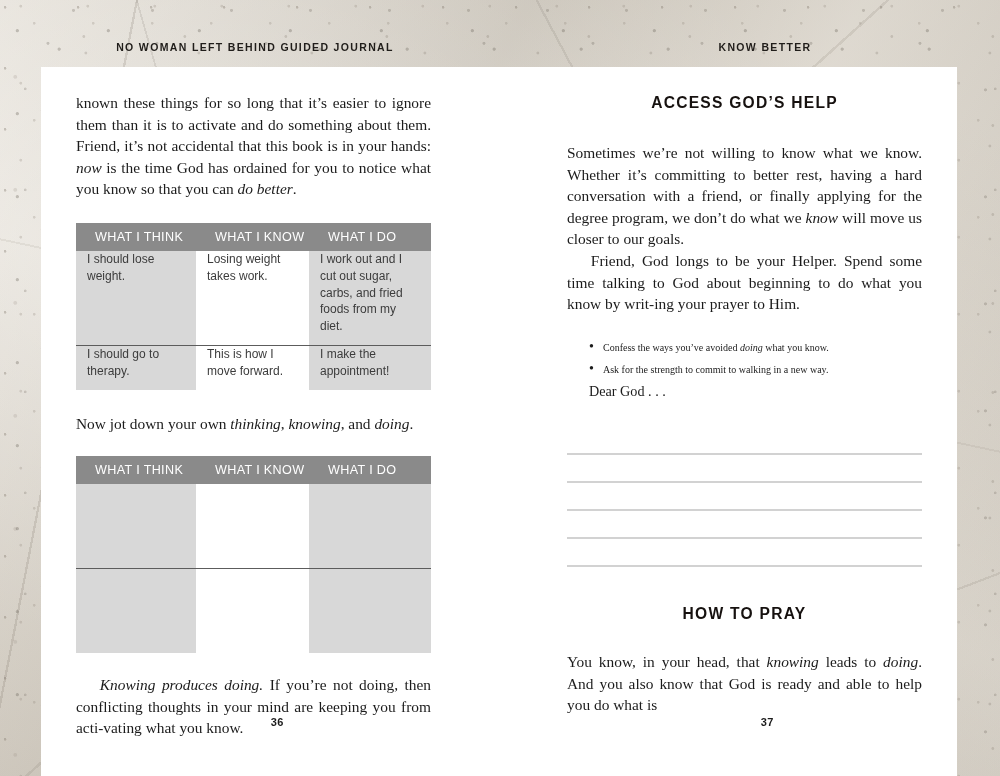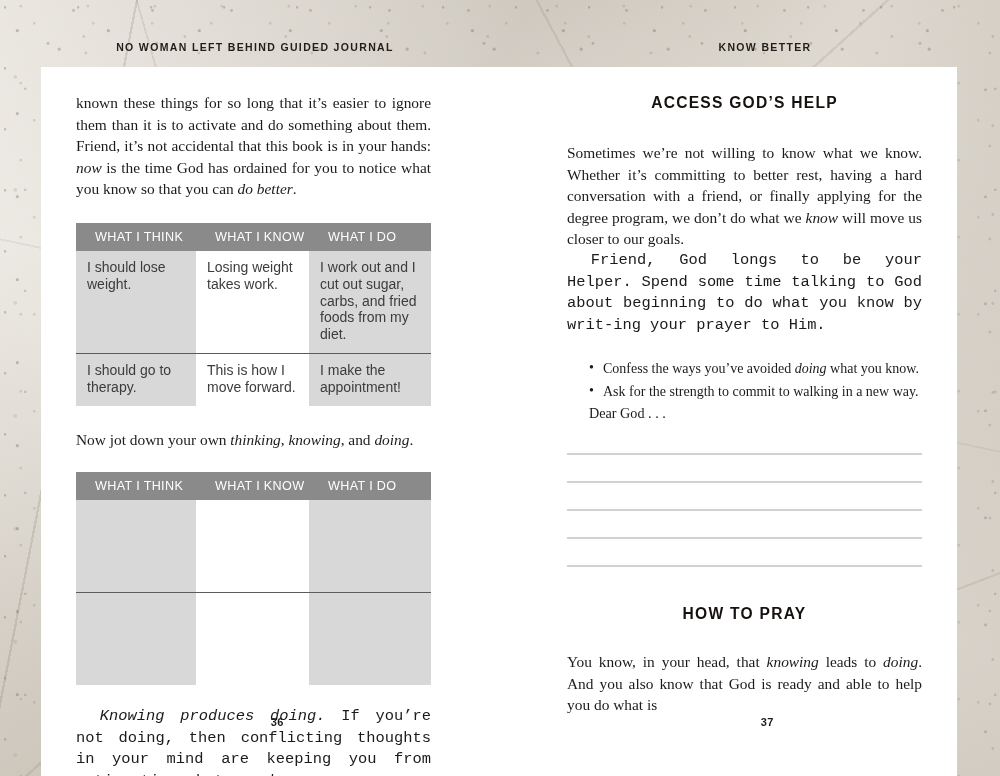--- a/index.html
+++ b/index.html
@@ -99,21 +99,21 @@
 
   p.body {
     margin: 0;
     font-size: 15.4px;
     line-height: 21.6px;
     color: #1b1b1b;
     text-align: justify;
     text-justify: inter-word;
     hyphens: manual;
   }
-  p.body.indent { text-indent: 1.55em; font-family: Liberation Mono, monospace; }
+  p.body.indent { text-indent: 1.55em; }
   p.body + p.body { margin-top: 0; }
 
   em { font-style: italic; }
 
   
   h2.section {
     margin: 0;
     font-family: "Liberation Sans", sans-serif;
     font-weight: bold;
     font-size: 15.6px;
@@ -136,41 +136,41 @@
     font-weight: normal;
     font-size: 12.6px;
     letter-spacing: .35px;
     text-align: left;
     padding: 7px 0 7px 19px;
     border: none;
     text-transform: uppercase;
   }
   table.grid td {
     font-family: "Liberation Sans", sans-serif;
-    font-size: 14px;
+    font-size: 12px;
     line-height: 16.8px;
     color: #3c3c3c;
     vertical-align: top;
-    padding: 8px 11px 10px 11px;
+    padding: 0 11px 10px 11px;
     border: none;
   }
   table.grid col.shade   { background: #d8d8d8; }
   table.grid col.unshade { background: #ffffff; }
   table.grid tr.rowline > td { border-top: 1.6px solid #5c5c5c; }
   table.grid.blank td { height: 74px; }
 
   
   ul.bullets {
     margin: 0;
     padding: 0 0 0 22px;
     list-style: none;
   }
   ul.bullets li {
     position: relative;
-    font-size: 14px;
+    font-size: 10px;
     line-height: 22.2px;
     color: #1b1b1b;
     margin: 0;
     padding-left: 14px;
   }
   ul.bullets li::before {
     content: "\2022";
     position: absolute;
     left: 0;
     top: -1px;

